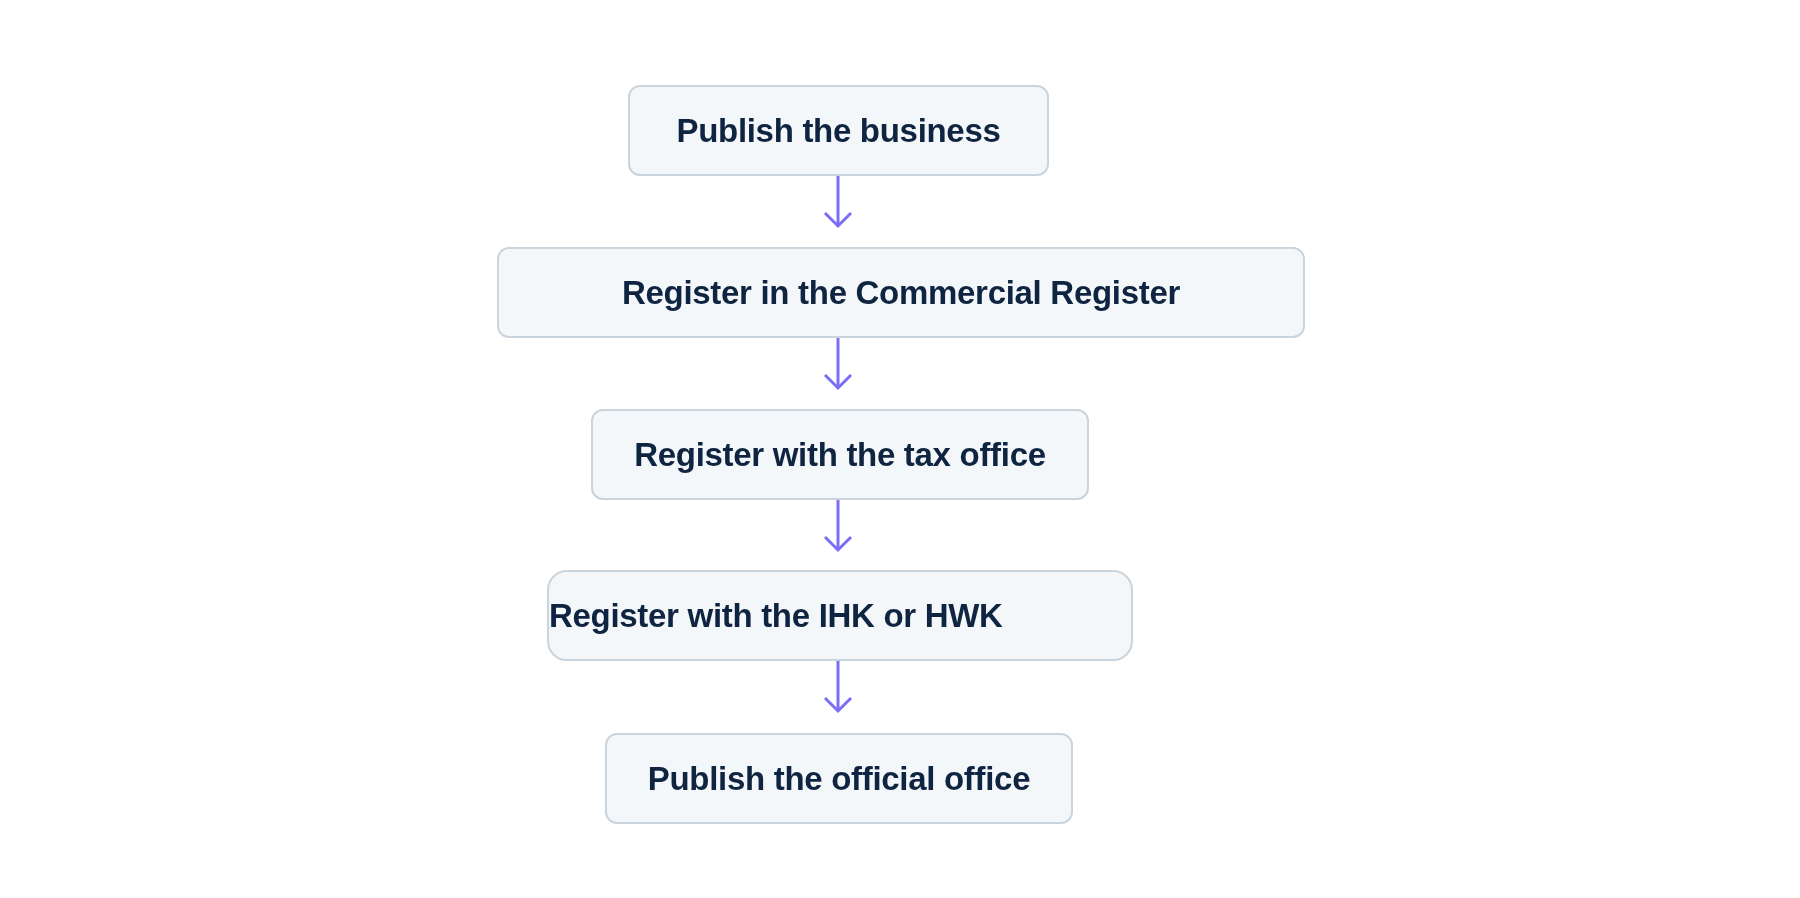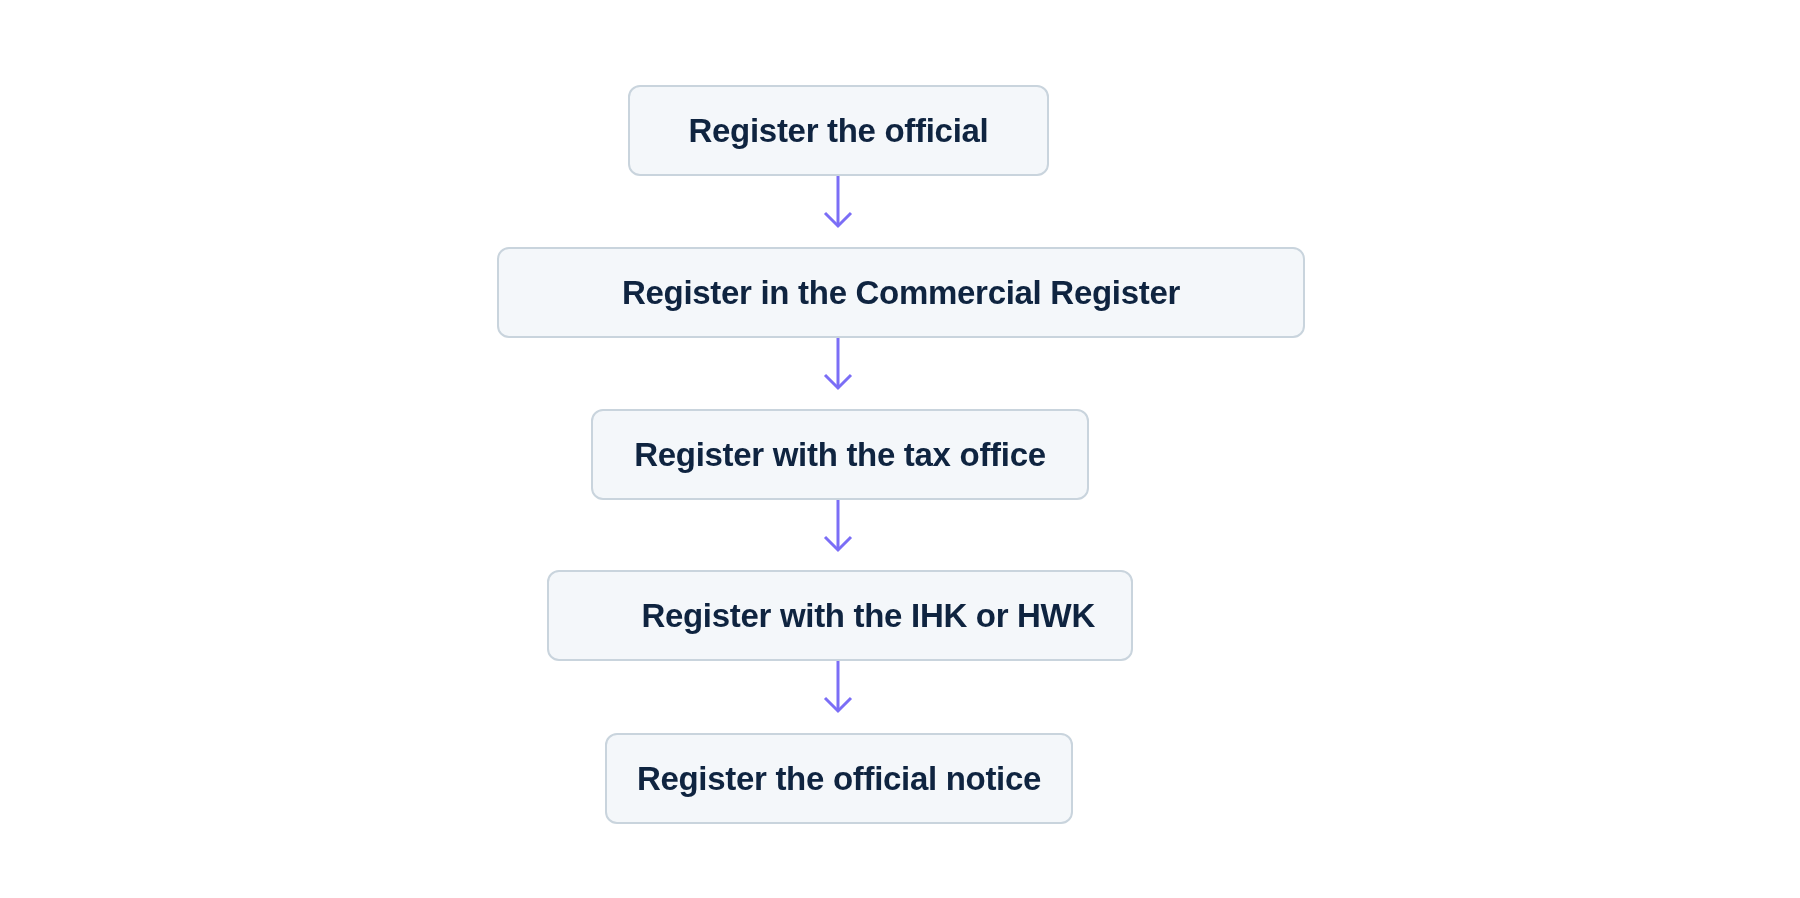--- a/index.html
+++ b/index.html
@@ -21,21 +21,21 @@
     }
     .node.center { justify-content: center; }
     .arrow { position: absolute; left: 823px; width: 30px; overflow: visible; }
   </style>
 </head>
 <body>
 
 <div>
 
   <div class="node center" style="left:628px; top:85px; width:421px; height:91px;">
-    <span>Register the official</span>
+    <span>Publish the business</span>
   </div>
 
   <svg class="arrow" style="top:176px; height:56px;" viewBox="0 0 30 56">
     <line x1="15" y1="0" x2="15" y2="50" stroke="#7b6ef6" stroke-width="3"></line>
     <polyline points="2,37 15,50 28,37" fill="none" stroke="#7b6ef6" stroke-width="3" stroke-linejoin="miter"></polyline>
   </svg>
 
   <div class="node center" style="left:497px; top:247px; width:808px; height:91px;">
     <span>Register in the Commercial Register</span>
   </div>
@@ -47,26 +47,26 @@
 
   <div class="node center" style="left:591px; top:409px; width:498px; height:91px;">
     <span>Register with the tax office</span>
   </div>
 
   <svg class="arrow" style="top:500px; height:56px;" viewBox="0 0 30 56">
     <line x1="15" y1="0" x2="15" y2="50" stroke="#7b6ef6" stroke-width="3"></line>
     <polyline points="2,37 15,50 28,37" fill="none" stroke="#7b6ef6" stroke-width="3"></polyline>
   </svg>
 
-  <div class="node" style="left:547px; top:570px; width:586px; height:91px; justify-content:flex-end; padding-right:36px;">
+  <div class="node" style="left:547px; top:570px; width:586px; height:91px; justify-content:flex-start; padding-right:36px;border-radius:20px;">
     <span>Register with the IHK or HWK</span>
   </div>
 
   <svg class="arrow" style="top:661px; height:56px;" viewBox="0 0 30 56">
     <line x1="15" y1="0" x2="15" y2="50" stroke="#7b6ef6" stroke-width="3"></line>
     <polyline points="2,37 15,50 28,37" fill="none" stroke="#7b6ef6" stroke-width="3"></polyline>
   </svg>
 
   <div class="node center" style="left:605px; top:733px; width:468px; height:91px;">
-    <span>Register the official notice</span>
+    <span>Publish the official office</span>
   </div>
 
 </div>
 
 </body></html>

